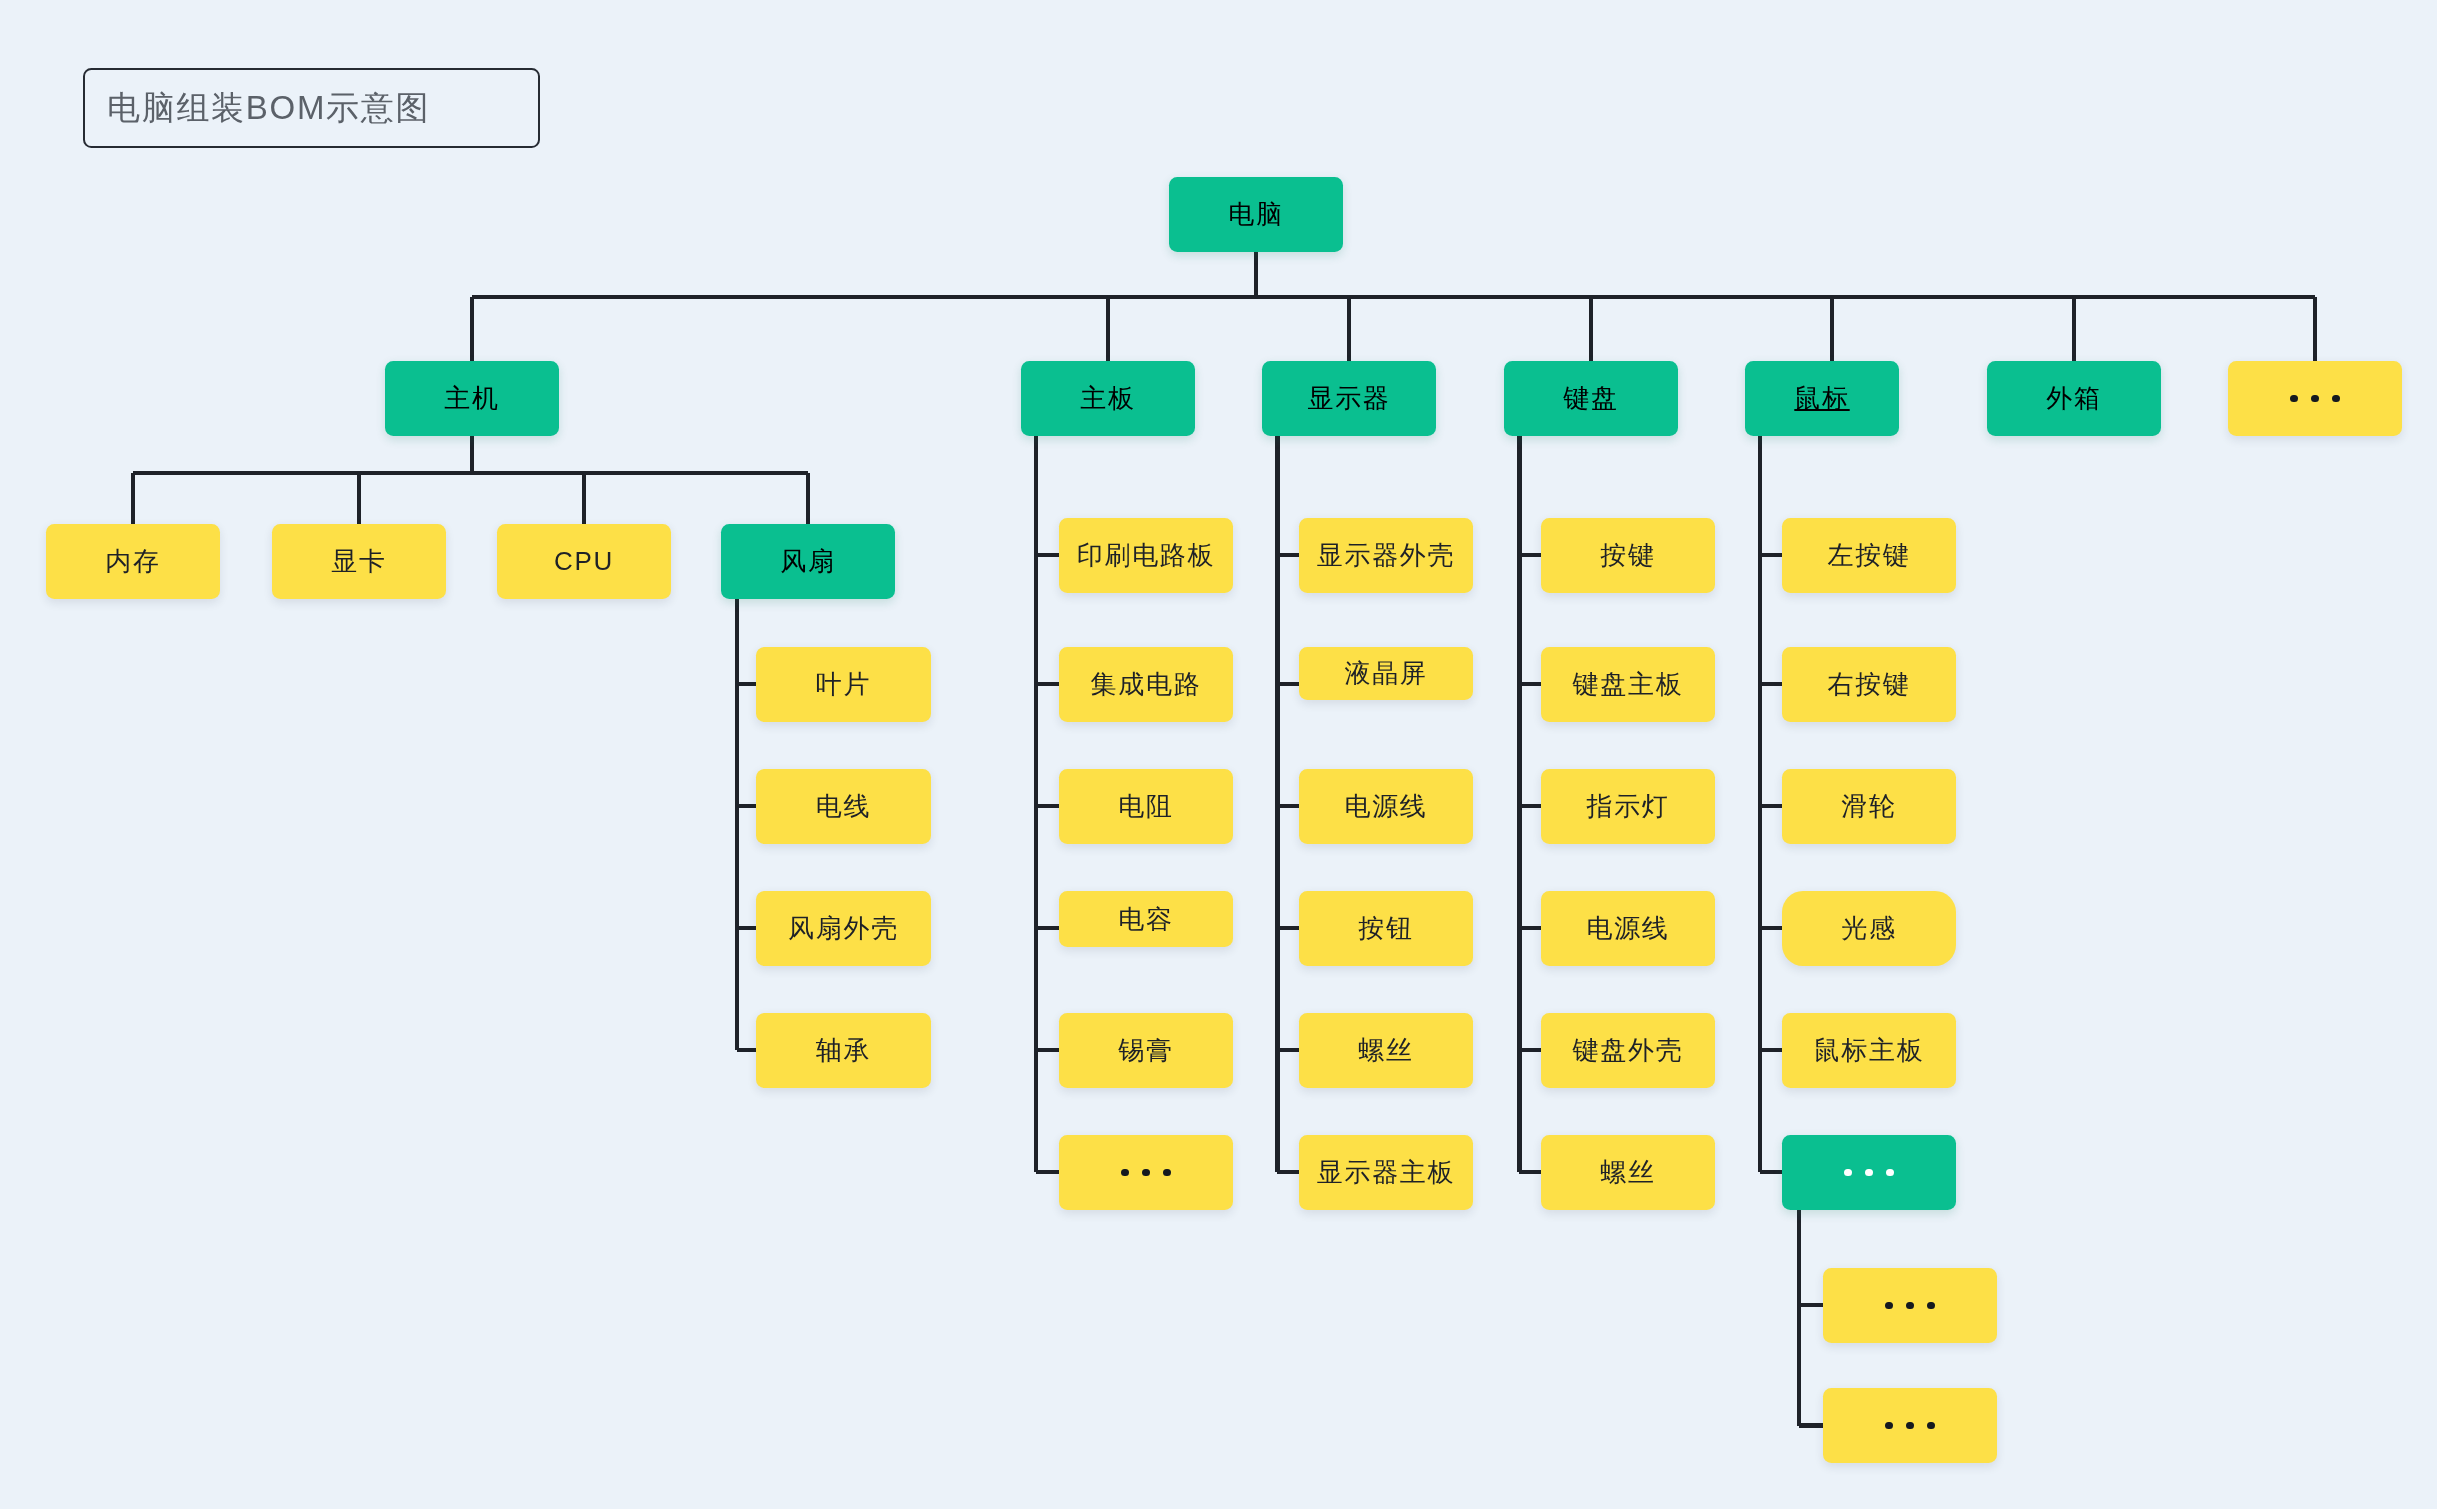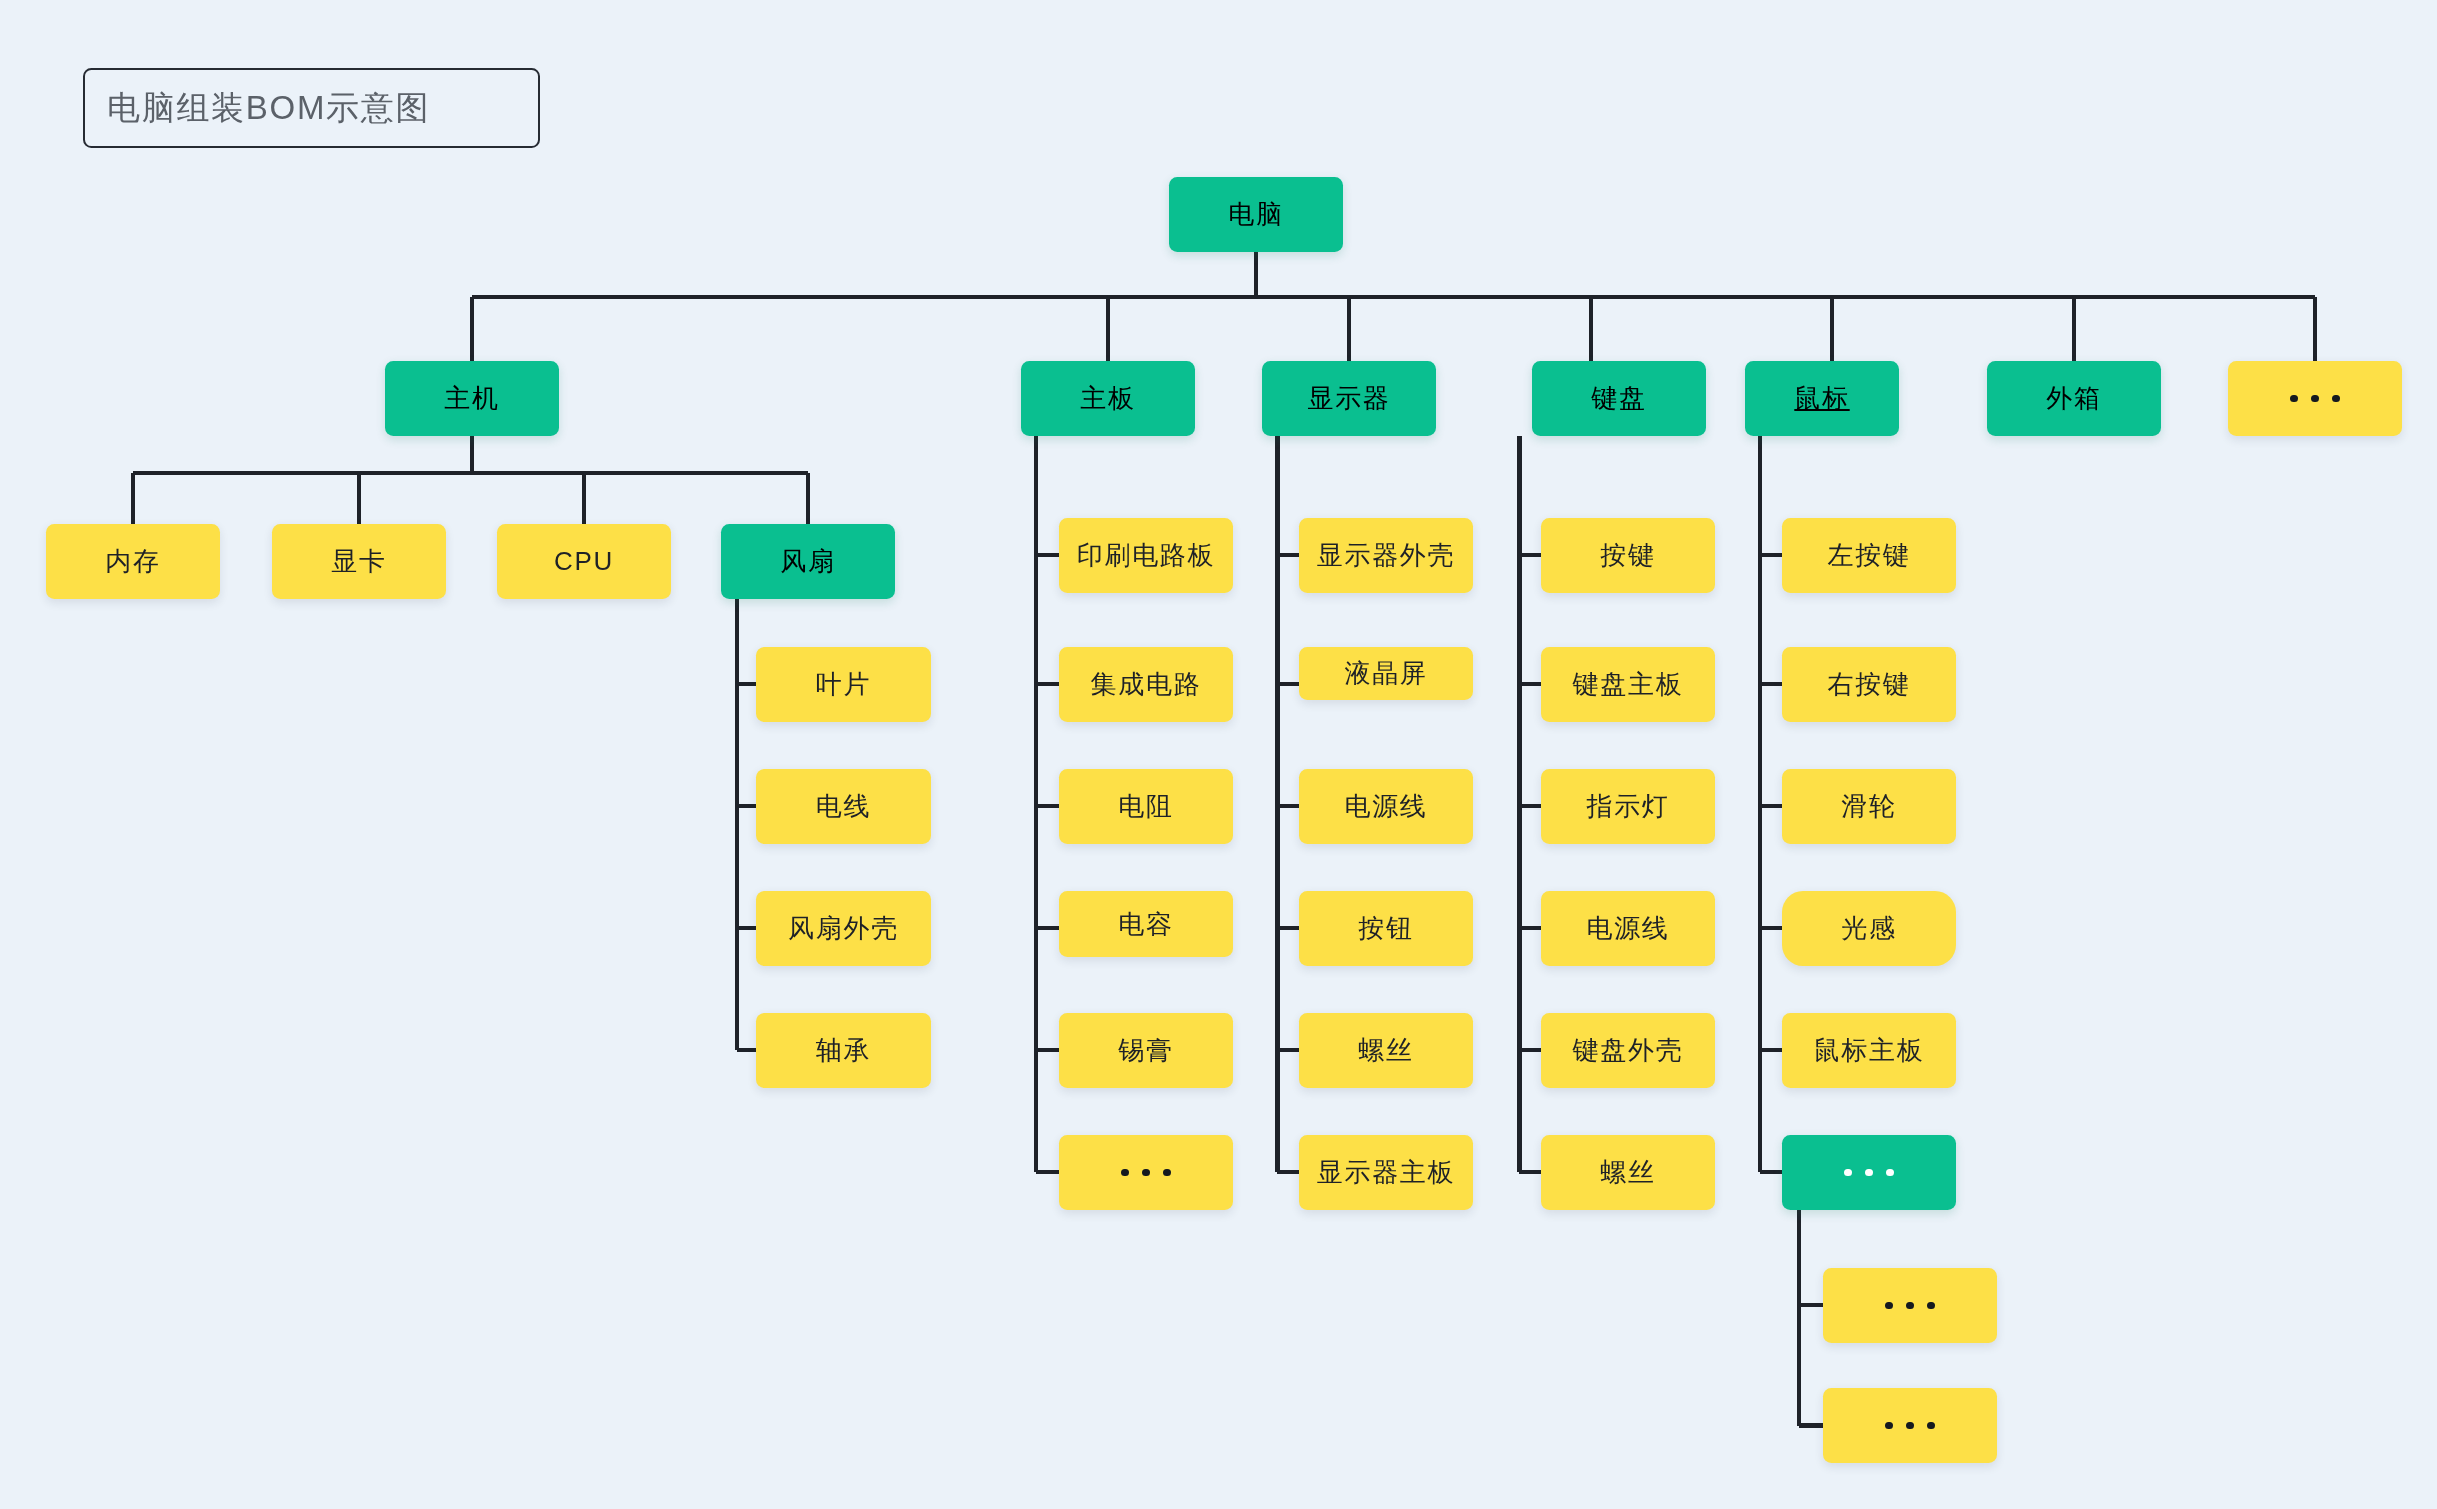--- a/index.html
+++ b/index.html
@@ -97,21 +97,21 @@
       </div>
       <div class="node green" style="left: 385px; top: 361px; width: 174px; height: 75px;">
         <span>主机</span>
       </div>
       <div class="node green" style="left: 1021px; top: 361px; width: 174px; height: 75px;">
         <span>主板</span>
       </div>
       <div class="node green" style="left: 1262px; top: 361px; width: 174px; height: 75px;">
         <span>显示器</span>
       </div>
-      <div class="node green" style="left: 1504px; top: 361px; width: 174px; height: 75px; margin-left: 28px;">
+      <div class="node green" style="left: 1504px; top: 361px; width: 174px; height: 75px;">
         <span>键盘</span>
       </div>
       <div class="node green" style="left: 1745px; top: 361px; width: 154px; height: 75px; text-decoration: underline;">
         <span>鼠标</span>
       </div>
       <div class="node green" style="left: 1987px; top: 361px; width: 174px; height: 75px;">
         <span>外箱</span>
       </div>
       <div class="node white-ellipsis" style="left: 2228px; top: 361px; width: 174px; height: 75px;">
         <span class="dots">
@@ -146,21 +146,21 @@
       </div>
       <div class="node white" style="left: 1059px; top: 518px; width: 174px; height: 75px;">
         <span>印刷电路板</span>
       </div>
       <div class="node white" style="left: 1059px; top: 647px; width: 174px; height: 75px;">
         <span>集成电路</span>
       </div>
       <div class="node white" style="left: 1059px; top: 769px; width: 174px; height: 75px;">
         <span>电阻</span>
       </div>
-      <div class="node white" style="left: 1059px; top: 891px; width: 174px; height: 66px;">
+      <div class="node white" style="left: 1059px; top: 891px; width: 174px; height: 56px;">
         <span>电容</span>
       </div>
       <div class="node white" style="left: 1059px; top: 1013px; width: 174px; height: 75px;">
         <span>锡膏</span>
       </div>
       <div class="node white-ellipsis" style="left: 1059px; top: 1135px; width: 174px; height: 75px;">
         <span class="dots">
           <i class="dot"></i>
           <i class="dot"></i>
           <i class="dot"></i>

